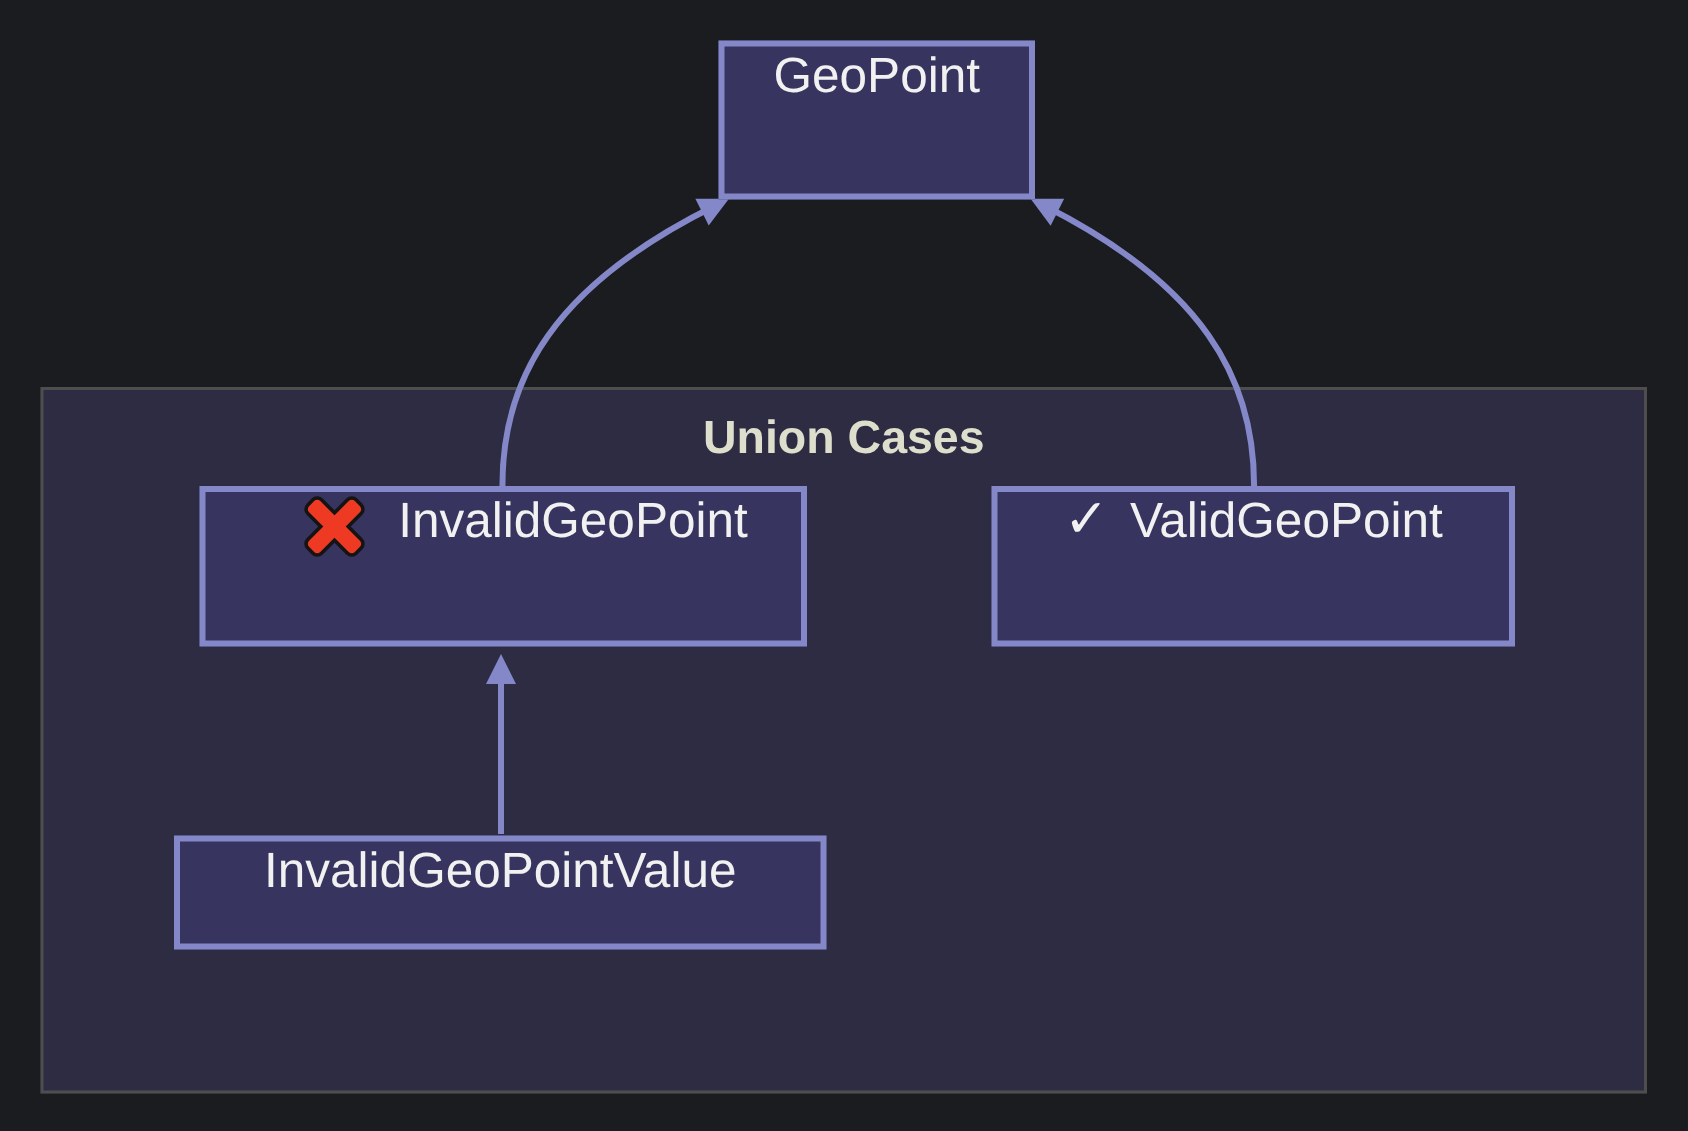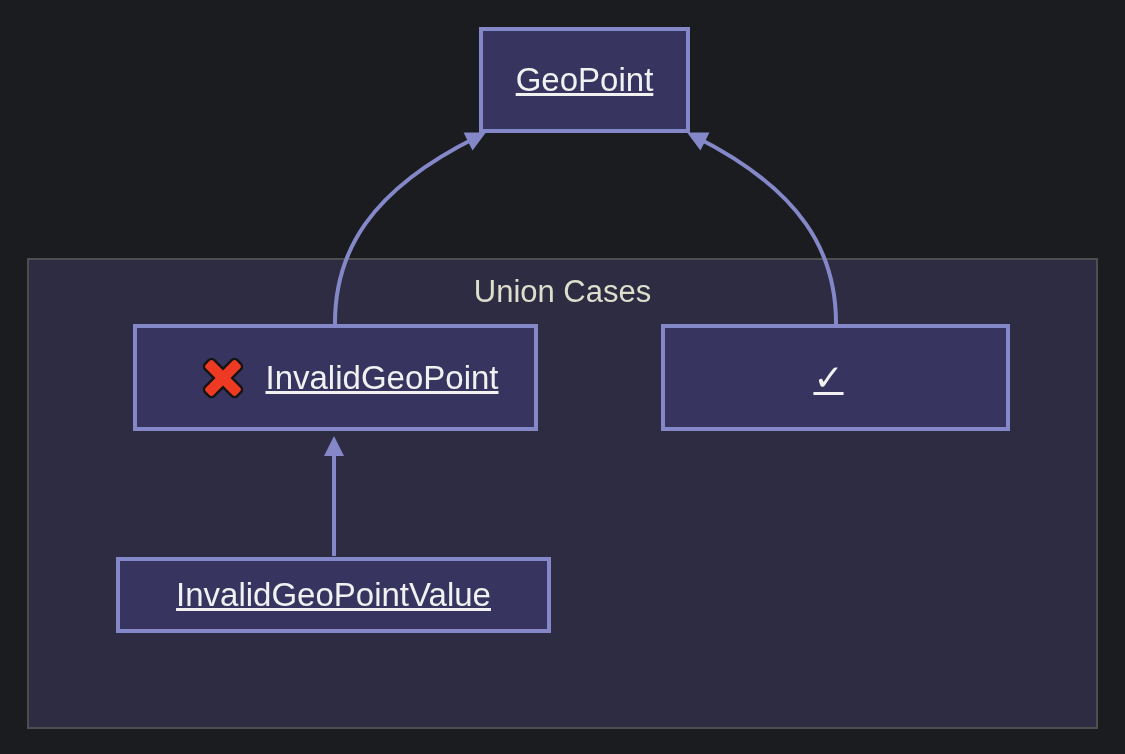--- a/index.html
+++ b/index.html
@@ -18,44 +18,44 @@
     background: #2d2c42;
     border: 2px solid #4e4e4e;
     box-sizing: border-box;
   }
   .group-title {
     position: absolute;
     left: 0; right: 0; top: 14px;
     text-align: center;
     font-size: 31px;
     color: #dedecd;
+    font-weight: bold;
   }
   .edges {
     position: absolute;
     left: 0; top: 0;
     width: 1125px; height: 754px;
     pointer-events: none;
   }
   .edges path.edge {
     fill: none;
     stroke: #8488c9;
     stroke-width: 4;
   }
   .node {
     position: absolute;
     display: flex;
-    align-items: center;
+    align-items: flex-start;
     justify-content: center;
     background: #373560;
     border: 4px solid #8488c9;
     box-sizing: border-box;
     color: #f1f1f1;
     font-size: 33px;
     white-space: nowrap;
-    text-decoration: underline;
   }
   .node-geopoint        { left: 479px; top: 27px;  width: 211px; height: 106px; }
   .node-invalid         { left: 133px; top: 324px; width: 405px; height: 107px; padding-left: 27px; }
   .node-valid           { left: 661px; top: 324px; width: 349px; height: 107px; }
   .node-invalid-value   { left: 116px; top: 557px; width: 435px; height: 76px; }
   .cross-icon {
     width: 46px; height: 46px;
     margin-right: 20px;
     flex: 0 0 auto;
   }
@@ -96,19 +96,20 @@
         <rect x="18.5" y="1.5" width="11" height="45" rx="3" transform="rotate(-45 24 24)" fill="#141414" stroke="#141414" stroke-width="5"></rect>
         <rect x="18.5" y="1.5" width="11" height="45" rx="3" transform="rotate(45 24 24)" fill="#ee3a23"></rect>
         <rect x="18.5" y="1.5" width="11" height="45" rx="3" transform="rotate(-45 24 24)" fill="#ee3a23"></rect>
       </g>
     </svg>
     <span>InvalidGeoPoint</span>
   </div>
 
   <div class="node node-valid">
     <span class="check-glyph">✓</span>
+    <span>ValidGeoPoint</span>
   </div>
 
   <div class="node node-invalid-value">
     <span>InvalidGeoPointValue</span>
   </div>
 
 </div>
 
 </body></html>

